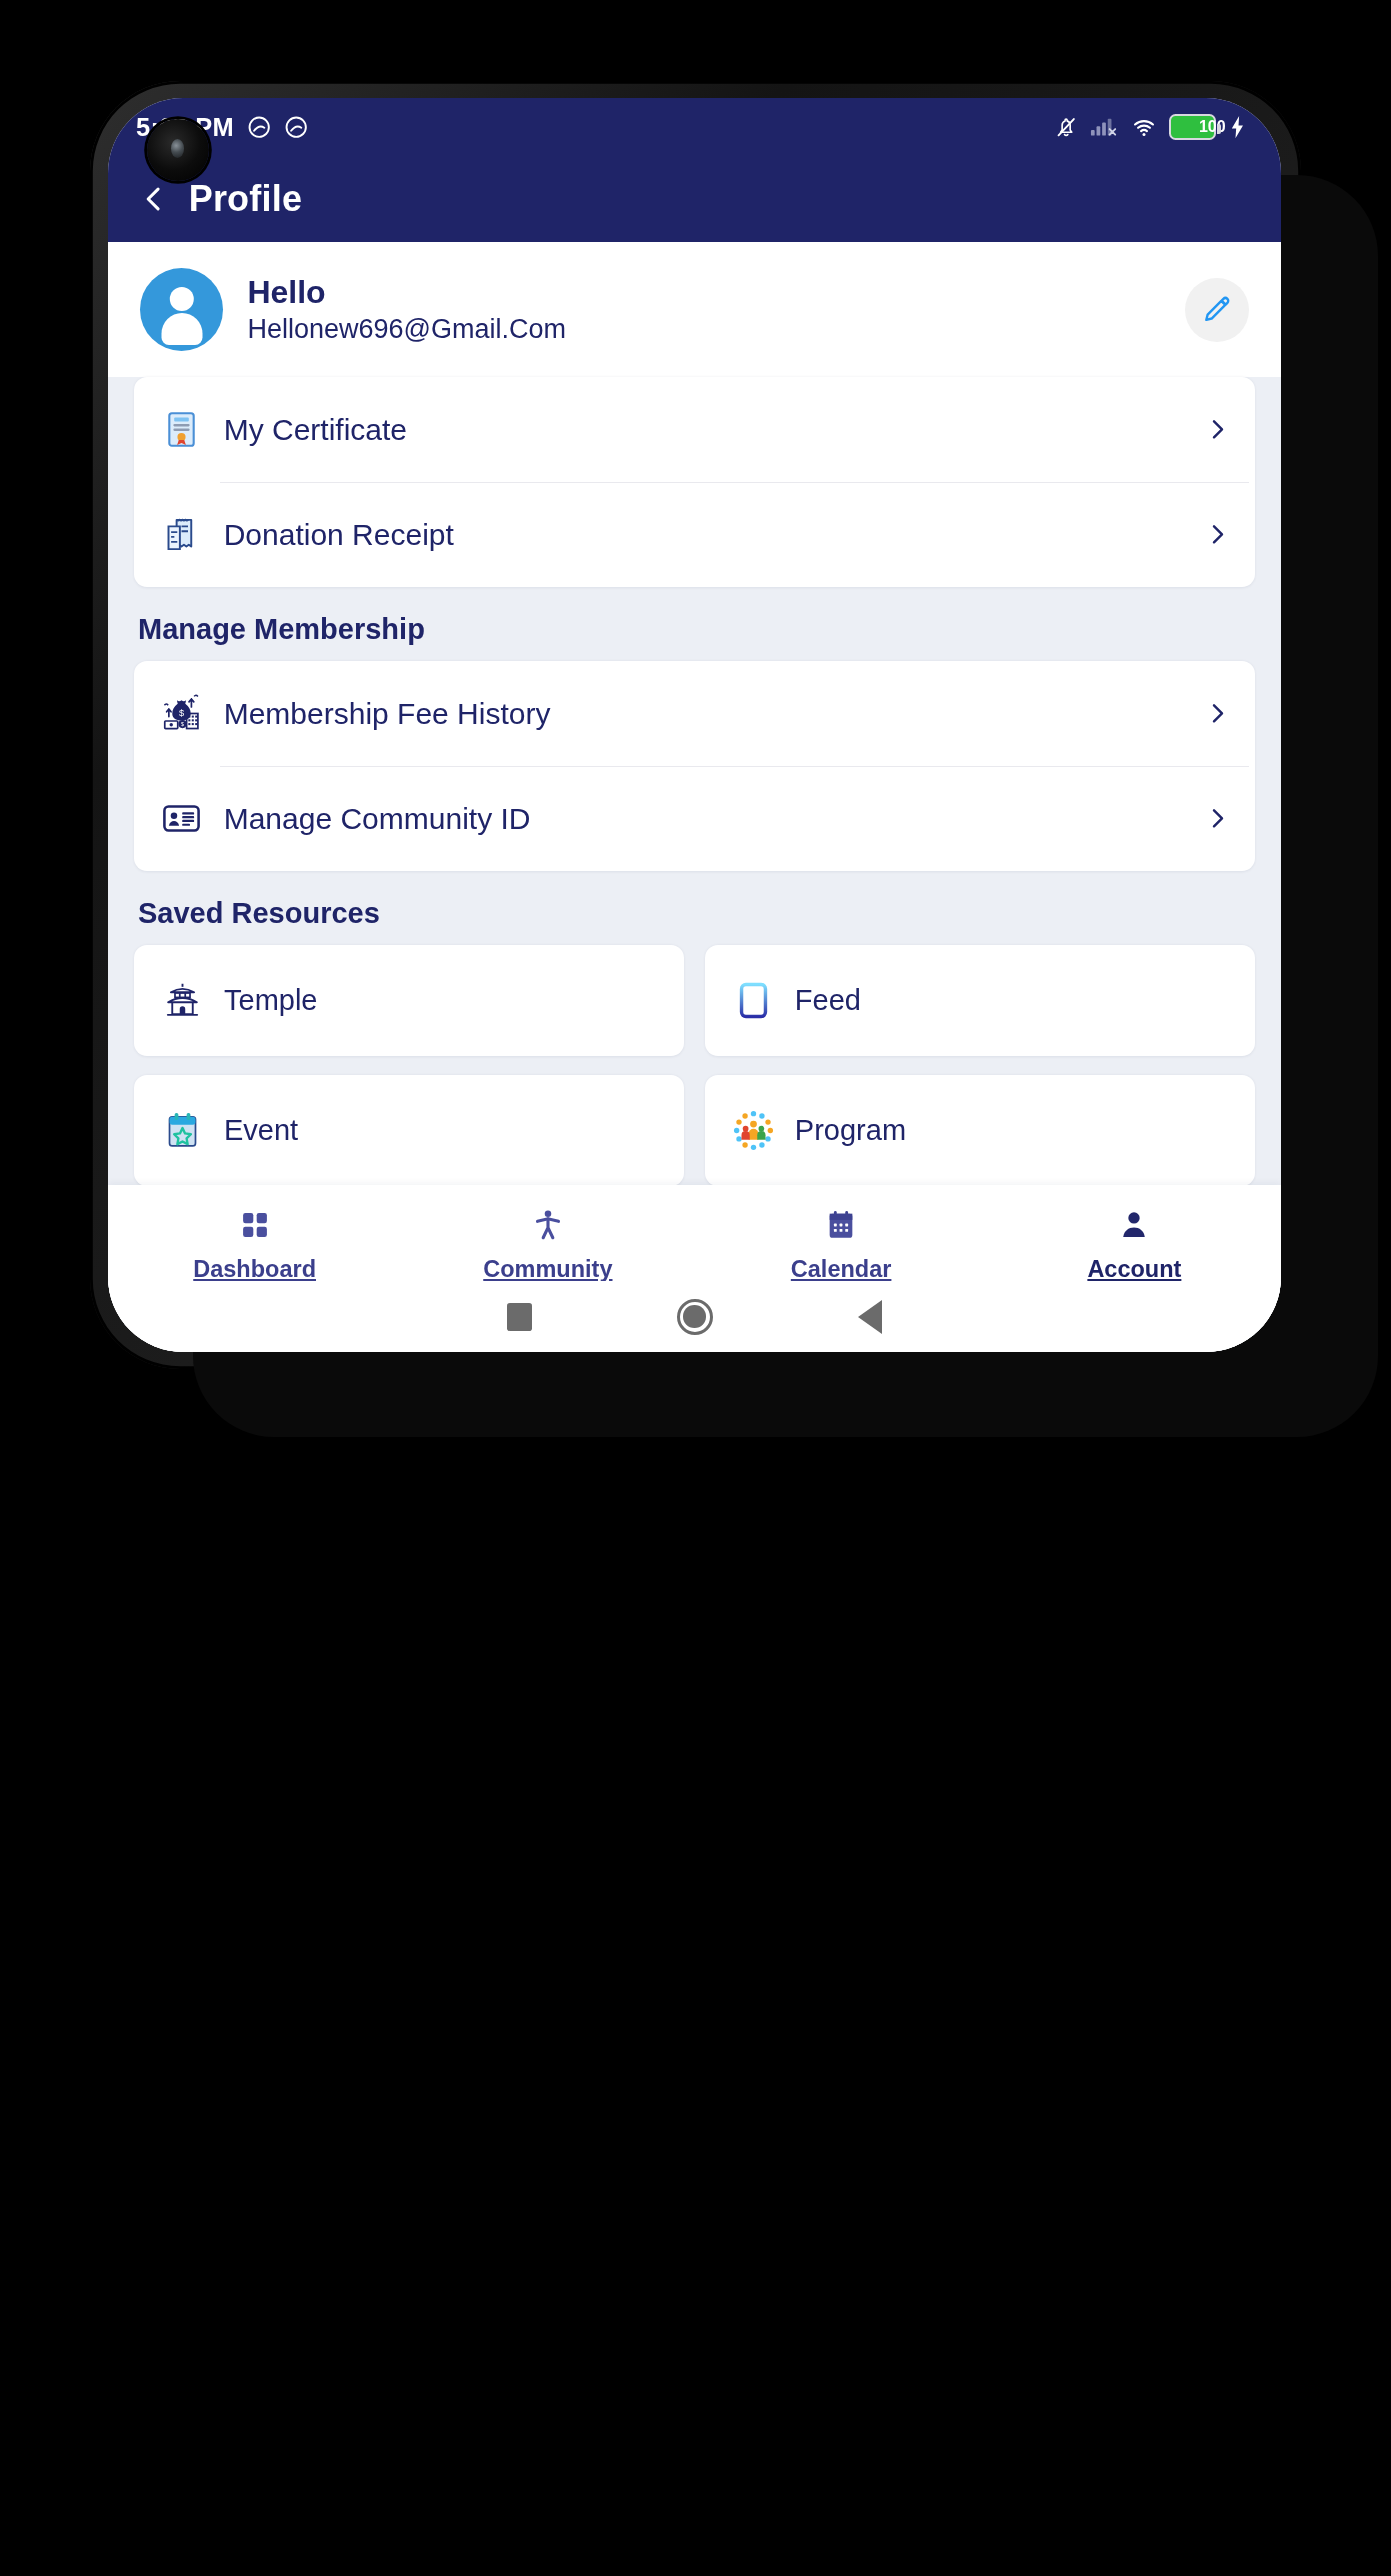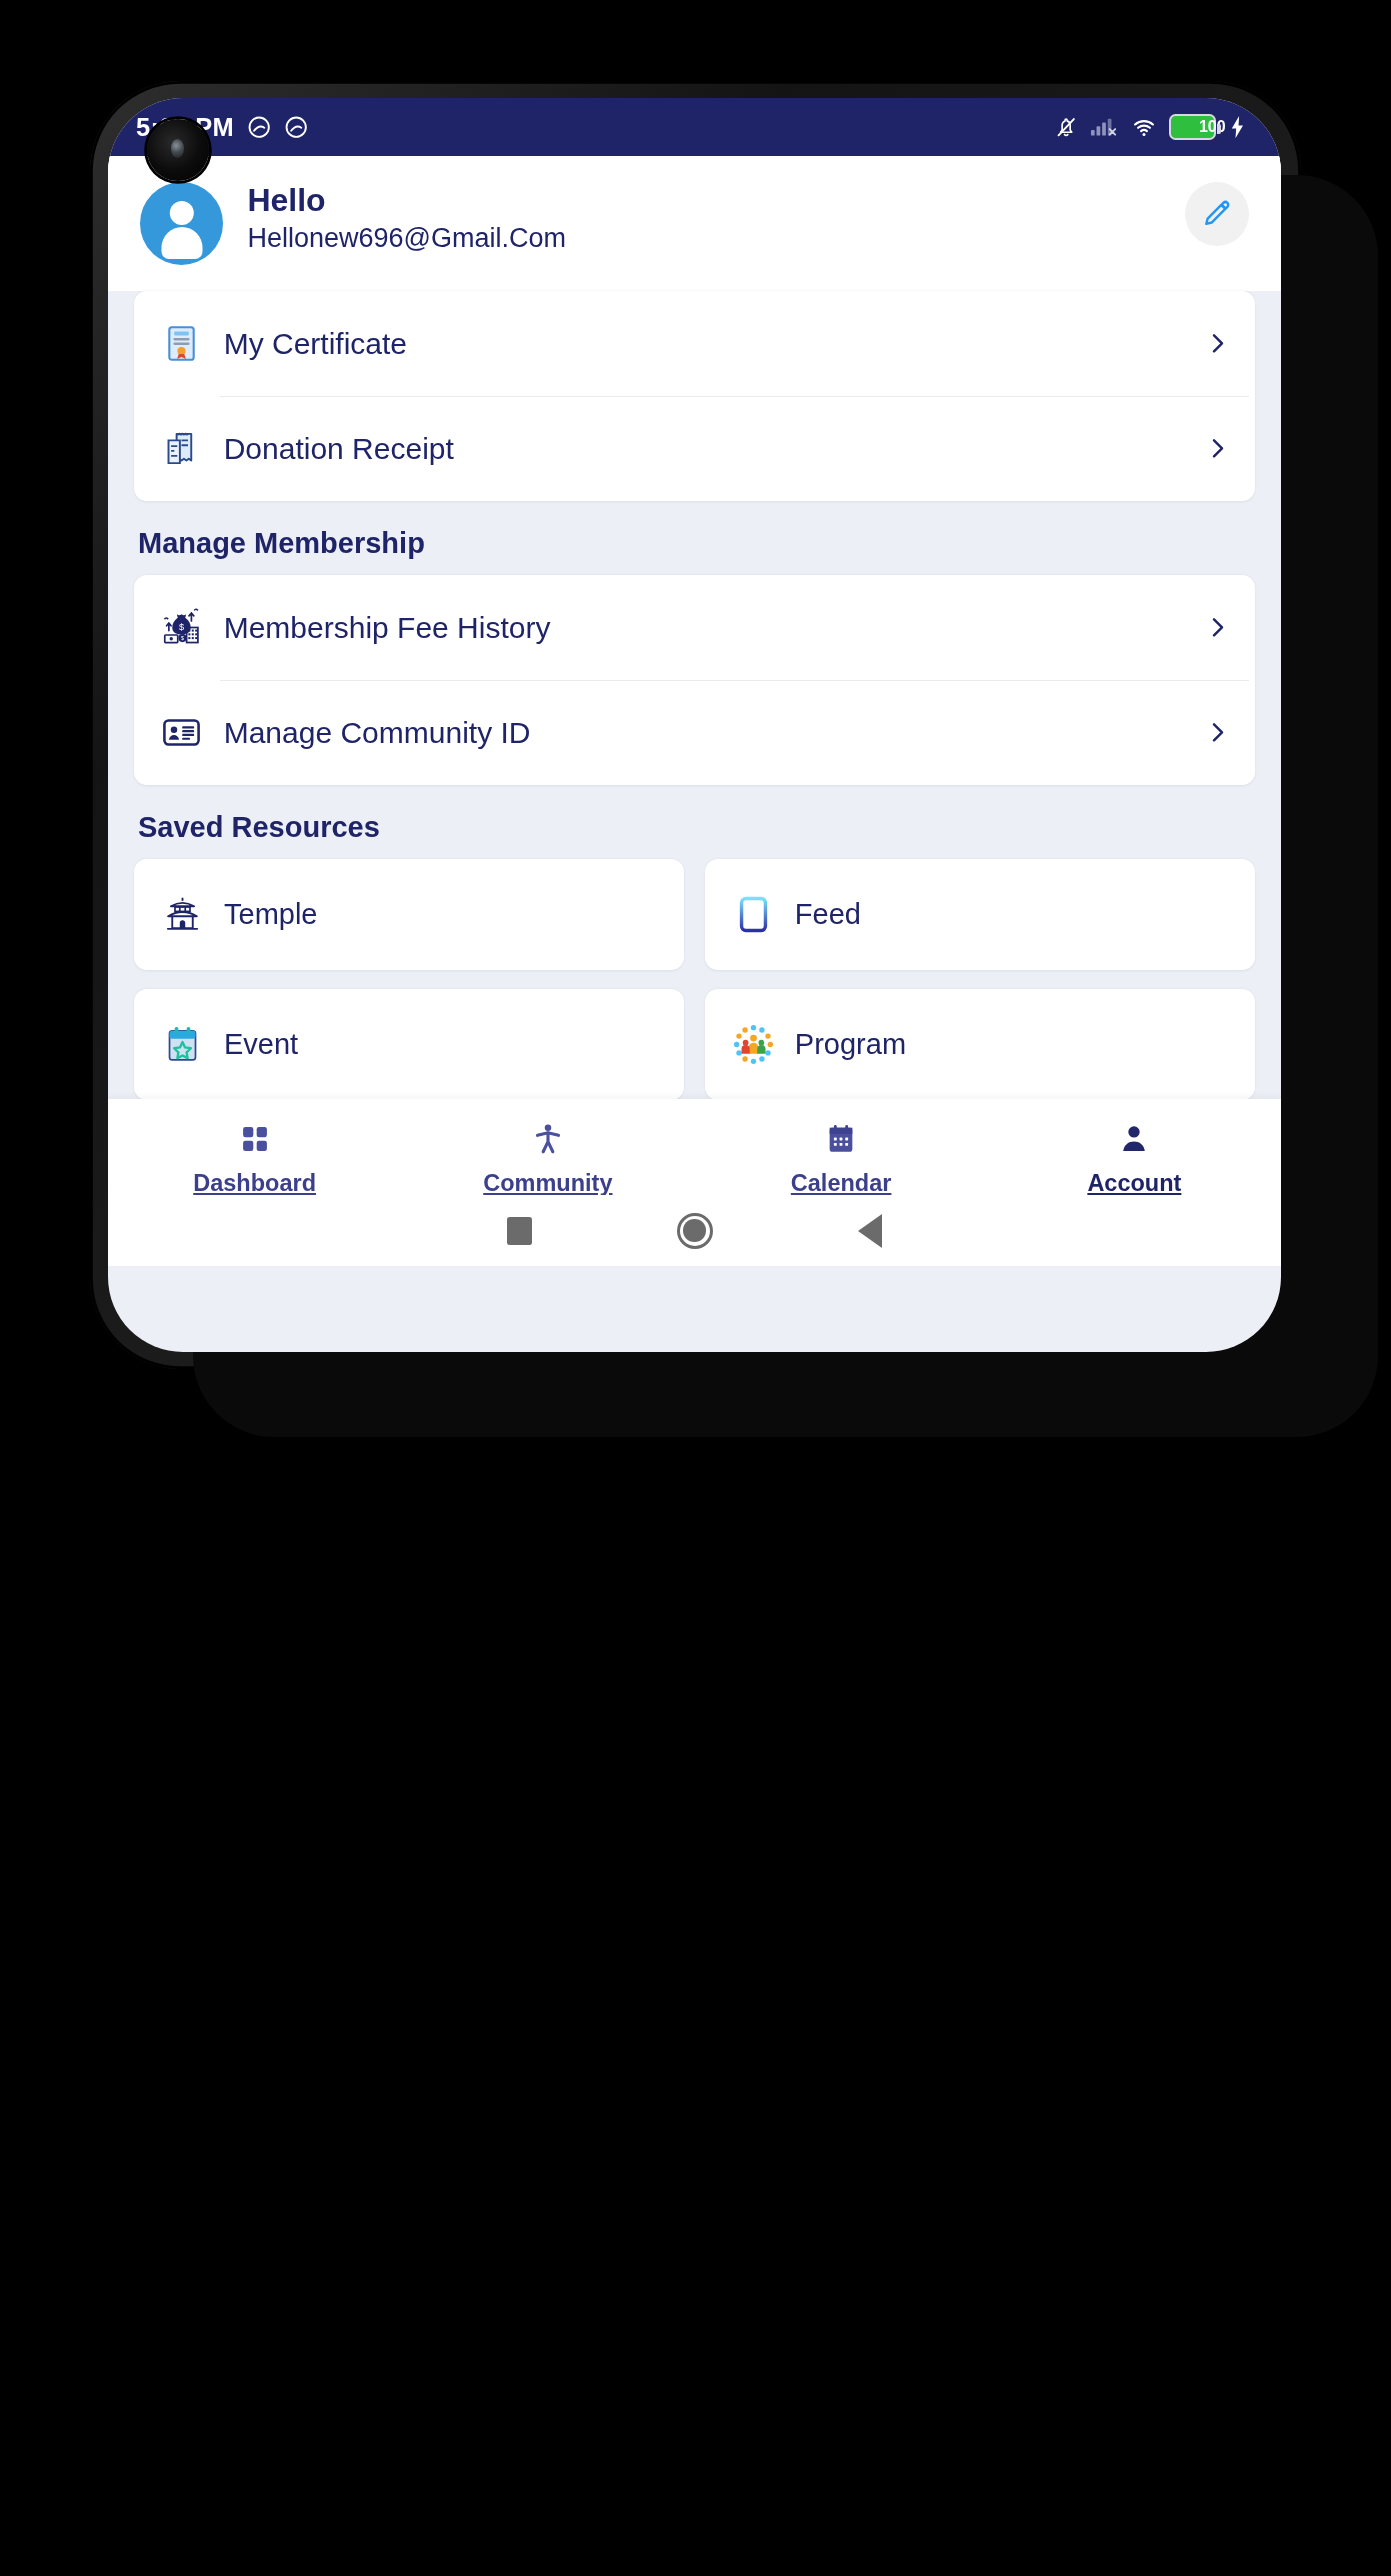--- a/index.html
+++ b/index.html
@@ -100,21 +100,21 @@
     padding: 0 32px;
   }
   .back-chev { width: 28px; height: 28px; }
   .appbar-title { color: #fff; font-size: 36px; font-weight: 700; letter-spacing: 0.2px; }
 
   
   .body { height: calc(1254px - 58px - 86px); background: #eceff5; position: relative; overflow: hidden; }
 
   
   .profile {
-    background: #fff; display: flex; align-items: flex-start;
+    background: #fff; display: flex; align-items: center;
     padding: 26px 32px; gap: 24.4px; min-height: 115px;
   }
   .avatar {
     width: 83px; height: 83px; border-radius: 50%;
     background: #3498db; flex: none; position: relative;
   }
   .avatar .head { position:absolute; left:50%; top:19px; transform:translateX(-50%);
     width:24.4px; height:24.4px; border-radius:50%; background:#fff; }
   .avatar .torso { position:absolute; left:50%; top:45px; transform:translateX(-50%);
     width:41px; height:32px; border-radius:20.7px 20.7px 7.5px 7.5px; background:#fff; }
@@ -243,20 +243,26 @@
         </svg>
         <span class="batt">
           <span>100</span>
         </span>
         <svg class="sb-icn" width="19" height="24.4" viewBox="0 0 14 24">
           <path d="M8.6 1 1.4 13.2h4.3L5 23l7.4-12.6H8z" fill="#fff"></path>
         </svg>
       </div>
     </div>
 
+    <div class="appbar">
+      <svg class="back-chev" viewBox="0 0 24 24">
+        <path d="M15.5 3.5 7 12l8.5 8.5" fill="none" stroke="#fff" stroke-width="2.6" stroke-linecap="round" stroke-linejoin="round"></path>
+      </svg>
+      <span class="appbar-title">Profile</span>
+    </div>
 
     <div class="body">
 
       <div class="profile">
         <div class="avatar">
           <span class="head"></span>
             <span class="torso"></span>
         </div>
         <div class="prof-text">
           <span class="prof-name">Hello</span>

